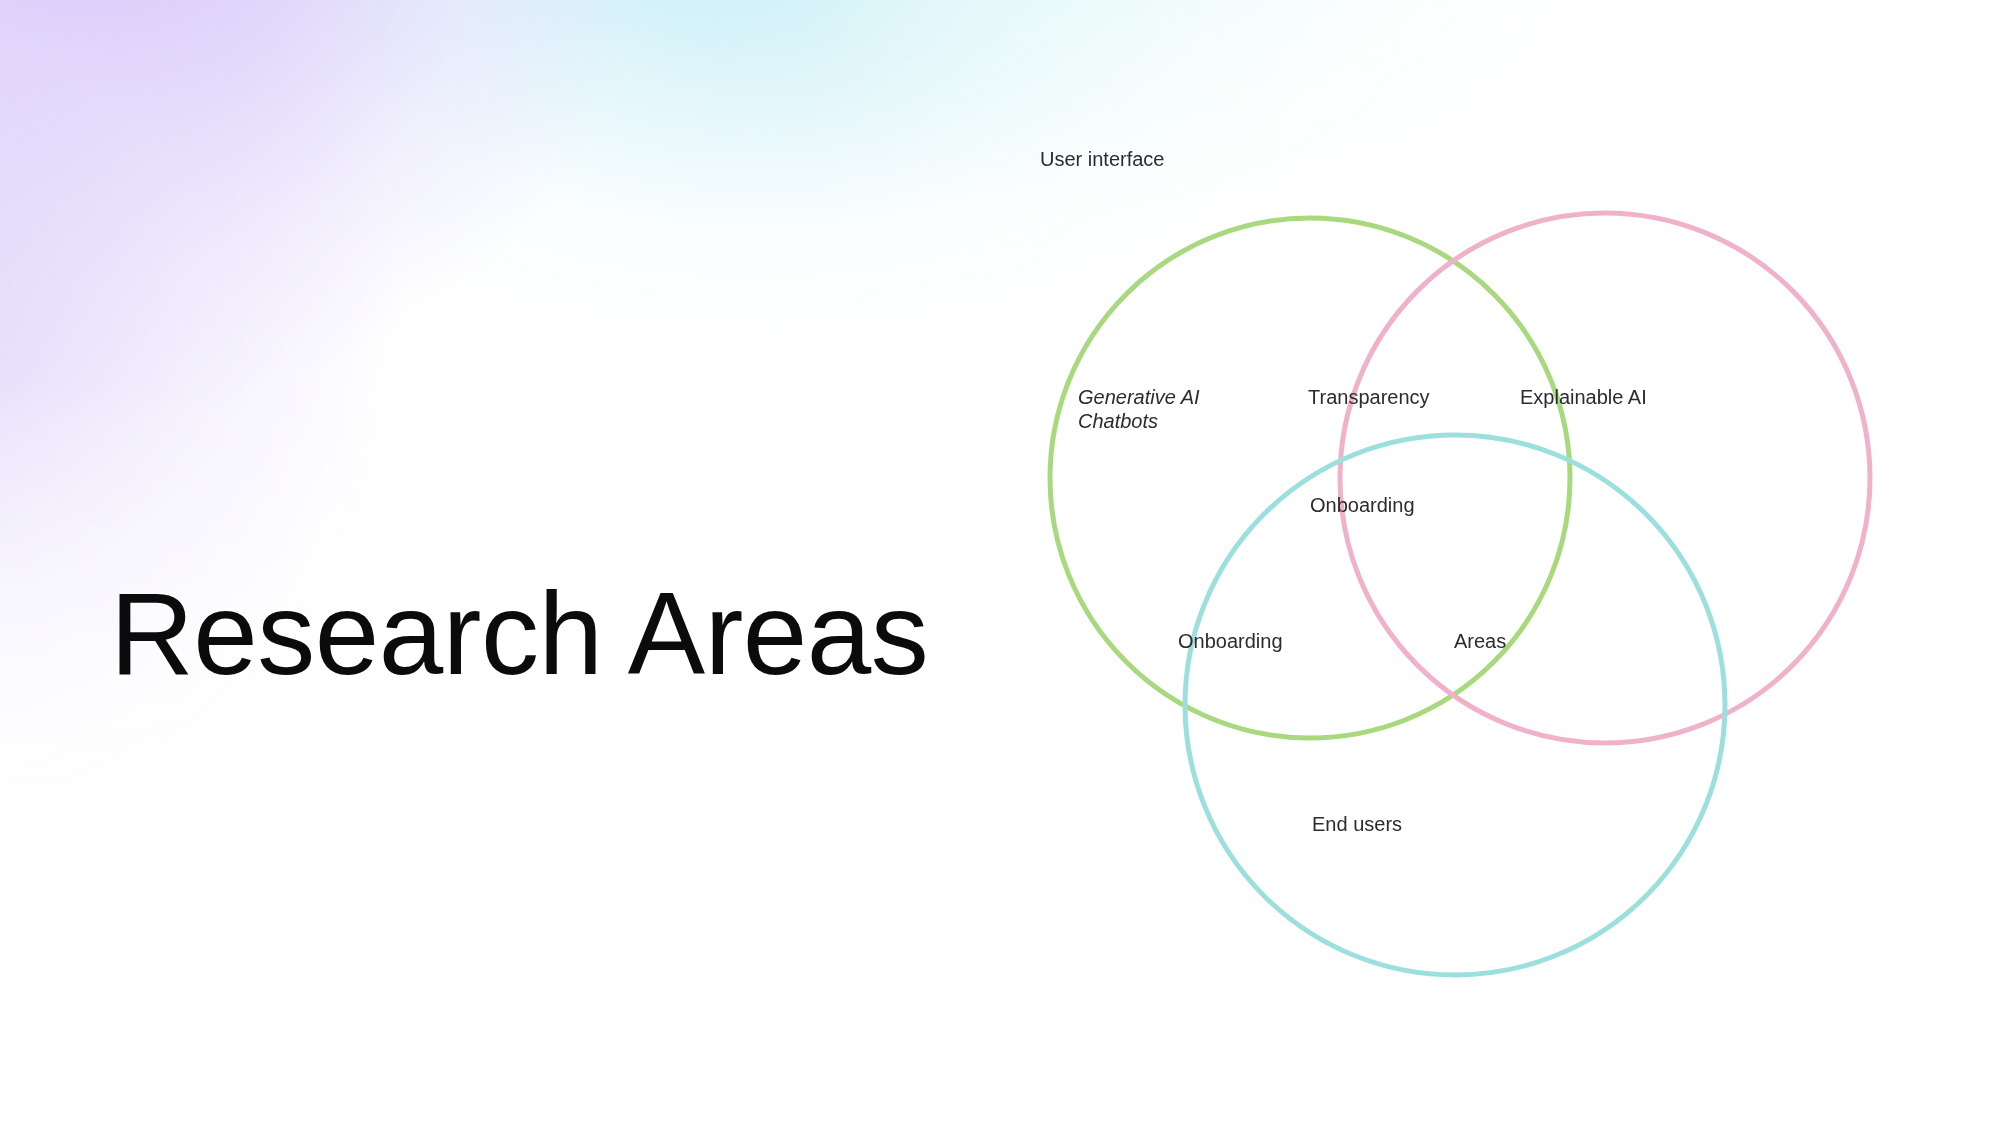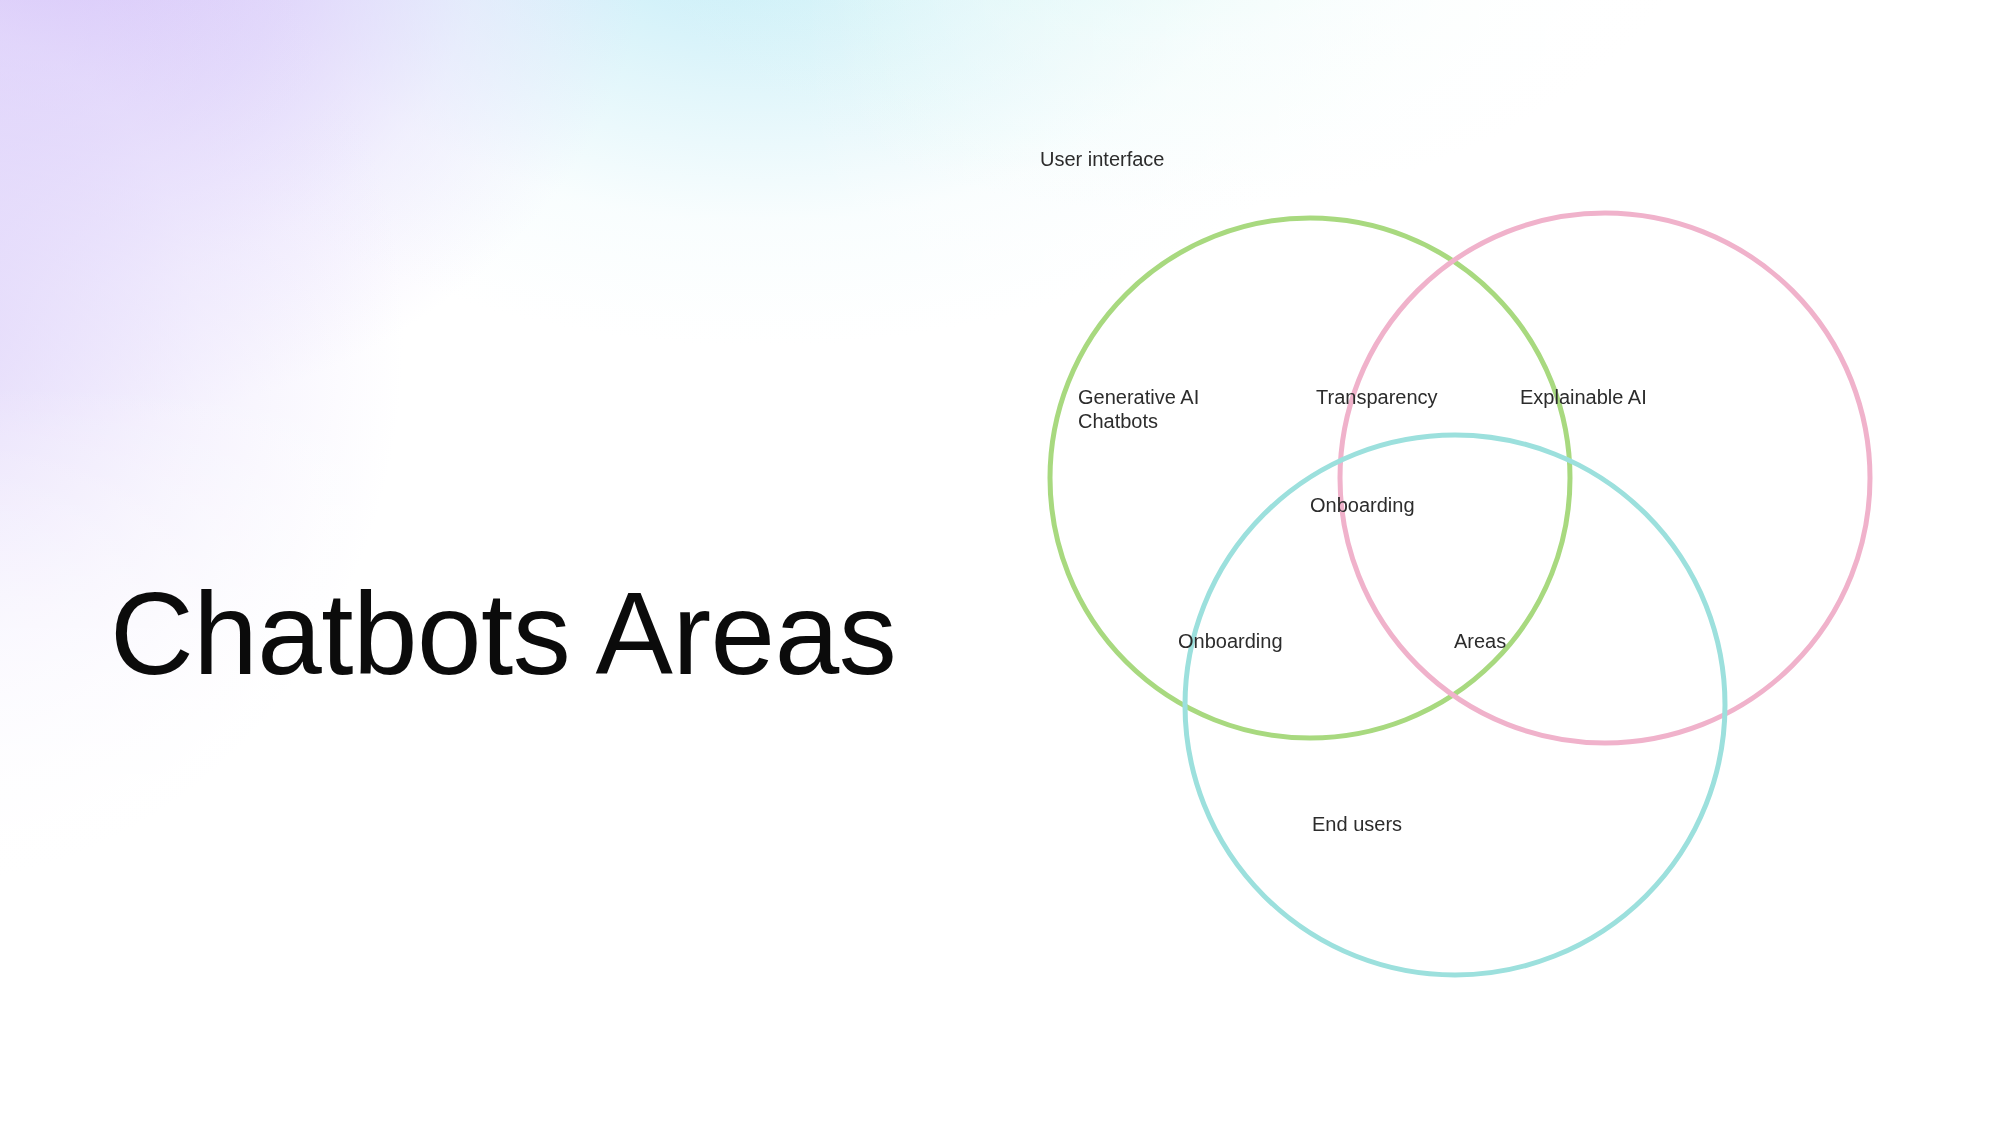--- a/index.html
+++ b/index.html
@@ -114,46 +114,46 @@
   .venn-label {
     position: absolute;
     color: #2c2c2c;
     font-size: 20px;
     line-height: 1.19;
     font-weight: 400;
     white-space: nowrap;
     font-family: "Liberation Sans", sans-serif;
     -webkit-font-smoothing: antialiased;
   }
-  .venn-label.multiline { white-space: pre-line; }
+  .venn-label.multiline { white-space: pre-line; font-style: italic; }
 
   
   .lbl-user-interface  { left: 40px;  top: 18px; }
   .lbl-generative-ai   { left: 78px;  top: 256px; }
-  .lbl-transparency    { left: 316px; top: 256px; }
+  .lbl-transparency    { left: 308px; top: 256px; }
   .lbl-explainable-ai  { left: 520px; top: 256px; }
   .lbl-onboarding      { left: 310px; top: 364px; }
   .lbl-acceptance      { left: 178px; top: 500px; }
   .lbl-trust           { left: 454px; top: 500px; }
   .lbl-end-users       { left: 312px; top: 683px; }
 </style>
 </head>
 <body>
 
 <div id="slide">
 
   <div class="bg-layer bg-base"></div>
   <div class="bg-layer bg-cyan"></div>
   <div class="bg-layer bg-mint"></div>
   <div class="bg-layer bg-lavender"></div>
   <div class="bg-layer bg-lavender2"></div>
   <div class="bg-layer bg-fadewhite"></div>
   <div class="bg-layer bg-fadewhite-r"></div>
 
-  <h1 class="title">Chatbots Areas</h1>
+  <h1 class="title">Research Areas</h1>
 
   <div class="venn">
 
     <svg width="940" height="900" viewBox="0 0 940 900" aria-hidden="true">
       <circle cx="310" cy="348" r="260" fill="none" stroke="#a8d97f" stroke-width="5"></circle>
       <circle cx="605" cy="348" r="265" fill="none" stroke="#f0b2cb" stroke-width="5"></circle>
       <circle cx="455" cy="575" r="270" fill="none" stroke="#9ce0dd" stroke-width="5"></circle>
     </svg>
 
     <div class="venn-label lbl-user-interface">User interface</div>

